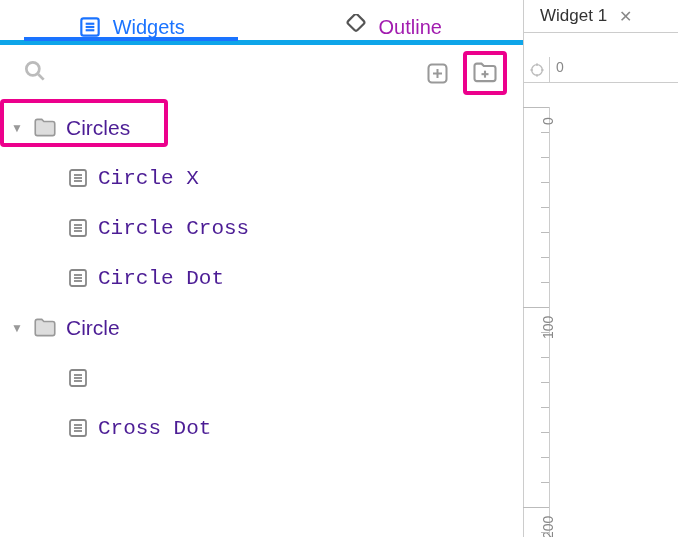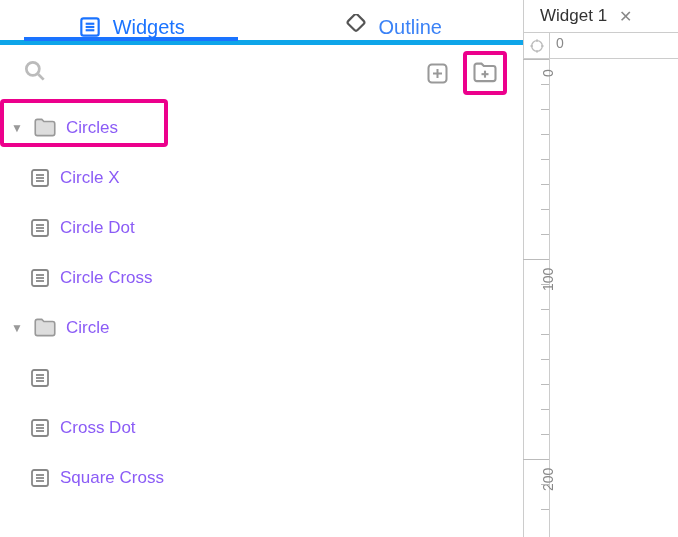--- a/index.html
+++ b/index.html
@@ -29,21 +29,21 @@
   border-bottom: 5px solid #0ea5e9;
   align-items: flex-end;
 }
 .tab {
   flex: 1;
   display: flex;
   align-items: center;
   justify-content: center;
   gap: 10px;
   cursor: pointer;
-  color: #3b82f6;
+  color: #a21caf;
   position: relative;
 }
 .tab.active {
   color: #1a73ff;
 }
 .tab.active::after {
   content: "";
   position: absolute;
   bottom: -1px;
   left: 24px;
@@ -85,43 +85,44 @@
   padding: 2px 0 0 0;
 }
 .tree-item {
   display: flex;
   align-items: center;
   height: 50px;
   padding-left: 10px;
   gap: 8px;
   cursor: pointer;
 }
-.tree-item.child { padding-left: 28px; }
+.tree-item.child { padding-left: 66px; font-family: Liberation Mono, monospace; }
 .disclosure {
   width: 14px;
   color: #999;
   font-size: 12px;
   display: flex;
   justify-content: center;
 }
 .node-icon { display: flex; color: #888; }
-.node-label { color: #8b5cf6; font-size: 17px; }
+.node-label { color: #4c1d95; font-size: 21px; }
 .tree-highlight {
   position: absolute;
   border: 4px solid #ec008c;
   border-radius: 4px;
   pointer-events: none;
 }
 
 
 .right-panel {
   flex: 1;
   display: flex;
   flex-direction: column;
   position: relative;
+  gap: 24px;
 }
 .tabstrip {
   height: 33px;
   display: flex;
   align-items: center;
   border-bottom: 1px solid #ccc;
   padding-left: 16px;
   font-size: 17px;
   color: #333;
 }
@@ -268,32 +269,32 @@
     </div>
     <div class="tree-item child">
       <span class="node-icon">
         <svg width="24" height="24" viewBox="0 0 24 24" fill="none" stroke="#888" stroke-width="1.8">
             <rect x="4" y="4" width="16" height="16" rx="2"></rect>
             <line x1="8" y1="9" x2="16" y2="9"></line>
             <line x1="8" y1="12" x2="16" y2="12"></line>
             <line x1="8" y1="15" x2="16" y2="15"></line>
           </svg>
       </span>
+      <span class="node-label">Circle Cross</span>
+    </div>
+    <div class="tree-item child">
+      <span class="node-icon">
+        <svg width="24" height="24" viewBox="0 0 24 24" fill="none" stroke="#888" stroke-width="1.8">
+            <rect x="4" y="4" width="16" height="16" rx="2"></rect>
+            <line x1="8" y1="9" x2="16" y2="9"></line>
+            <line x1="8" y1="12" x2="16" y2="12"></line>
+            <line x1="8" y1="15" x2="16" y2="15"></line>
+          </svg>
+      </span>
       <span class="node-label">Circle Dot</span>
-    </div>
-    <div class="tree-item child">
-      <span class="node-icon">
-        <svg width="24" height="24" viewBox="0 0 24 24" fill="none" stroke="#888" stroke-width="1.8">
-            <rect x="4" y="4" width="16" height="16" rx="2"></rect>
-            <line x1="8" y1="9" x2="16" y2="9"></line>
-            <line x1="8" y1="12" x2="16" y2="12"></line>
-            <line x1="8" y1="15" x2="16" y2="15"></line>
-          </svg>
-      </span>
-      <span class="node-label">Circle Cross</span>
     </div>
 
     <div class="tree-item">
       <span class="disclosure">▼</span>
       <span class="node-icon">
         <svg width="26" height="26" viewBox="0 0 24 24" fill="#ddd" stroke="#999" stroke-width="1.5">
             <path d="M3 6a2 2 0 0 1 2-2h4l2 2h8a2 2 0 0 1 2 2v9a2 2 0 0 1-2 2H5a2 2 0 0 1-2-2V6z"></path>
           </svg>
       </span>
       <span class="node-label">Circle</span>
@@ -312,31 +313,20 @@
     <div class="tree-item child">
       <span class="node-icon">
         <svg width="24" height="24" viewBox="0 0 24 24" fill="none" stroke="#888" stroke-width="1.8">
             <rect x="4" y="4" width="16" height="16" rx="2"></rect>
             <line x1="8" y1="9" x2="16" y2="9"></line>
             <line x1="8" y1="12" x2="16" y2="12"></line>
             <line x1="8" y1="15" x2="16" y2="15"></line>
           </svg>
       </span>
       <span class="node-label">Cross Dot</span>
-    </div>
-    <div class="tree-item child">
-      <span class="node-icon">
-        <svg width="24" height="24" viewBox="0 0 24 24" fill="none" stroke="#888" stroke-width="1.8">
-            <rect x="4" y="4" width="16" height="16" rx="2"></rect>
-            <line x1="8" y1="9" x2="16" y2="9"></line>
-            <line x1="8" y1="12" x2="16" y2="12"></line>
-            <line x1="8" y1="15" x2="16" y2="15"></line>
-          </svg>
-      </span>
-      <span class="node-label">Square Cross</span>
     </div>
 
   </div>
 </div>
 
 <div class="right-panel">
   <div class="tabstrip">
     <span>Widget 1</span>
     <span class="close">✕</span>
   </div>

